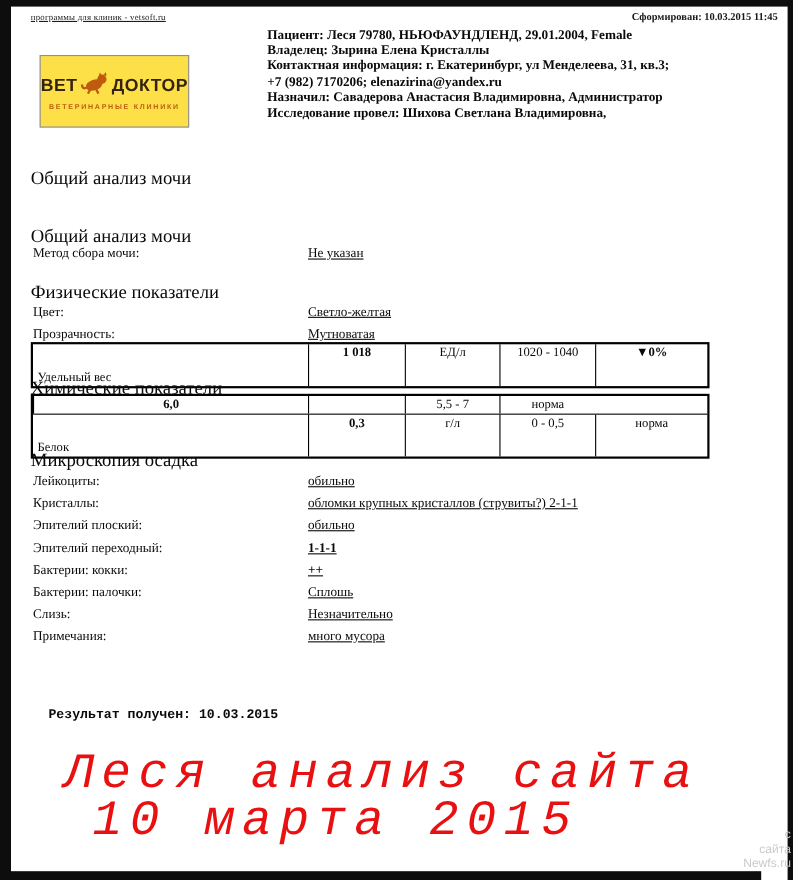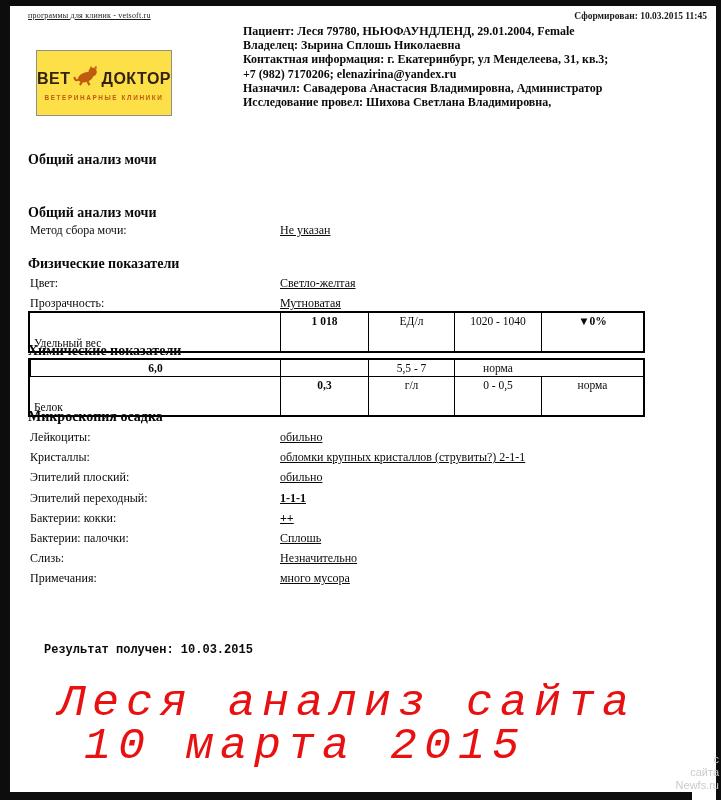--- a/index.html
+++ b/index.html
@@ -24,21 +24,21 @@
     font-weight:bold;font-size:16px;letter-spacing:.5px;color:#33230f;line-height:16px;}
   .logo-sub{font-family:"Liberation Sans","DejaVu Sans",sans-serif;font-weight:bold;font-size:6.4px;
     letter-spacing:1.6px;color:#bf5b0e;}
   .cat{width:27px;height:21px;margin:0 1px 6px 1px;}
 
   
   .hdr{left:243px;top:24px;width:472px;}
   .hdr .title{font-size:13px;font-weight:bold;line-height:15px;}
   .hdr .line{font-size:12px;font-weight:bold;line-height:14.2px;}
 
-  .heading{font-size:14px;font-weight:bold;}
+  .heading{font-size:17px;font-weight:normal;}
   .frow{position:absolute;left:30px;width:645px;height:17px;font-size:12px;}
   .flabel{position:absolute;left:0;top:0;}
   .fvalue{position:absolute;left:250px;top:0;text-decoration:underline;}
   .fvalue.bold{font-weight:bold;}
 
   
   .vtable{position:absolute;left:28px;width:617px;border:2px solid #000;background:#fff;box-sizing:border-box;}
   .vrow{display:grid;grid-template-columns:250px 88px 86px 87px 1fr;}
   .vrow + .vrow{border-top:1px solid #000;}
   .vc{border-left:1px solid #000;font-size:11.5px;line-height:16px;padding:0 4px;text-align:center;min-height:16px;box-sizing:border-box;}
@@ -80,21 +80,21 @@
         <path d="M10,18.5 L7.5,23 M16,18.5 L18.5,23" stroke="#bf5b0e" stroke-width="2.4" fill="none"></path>
       </svg>
     </span>
     <span>ДОКТОР</span>
   </div>
   <div class="logo-sub">ВЕТЕРИНАРНЫЕ КЛИНИКИ</div>
 </div>
 
 <div class="abs hdr">
   <div class="line">Пациент: Леся 79780, НЬЮФАУНДЛЕНД, 29.01.2004, Female</div>
-  <div class="line">Владелец: Зырина Сплошь Николаевна</div>
+  <div class="line">Владелец: Зырина Елена Кристаллы</div>
   <div class="line">Контактная информация: г. Екатеринбург, ул Менделеева, 31, кв.3;</div>
   <div class="line">+7 (982) 7170206; elenazirina@yandex.ru</div>
   <div class="line">Назначил: Савадерова Анастасия Владимировна, Администратор</div>
   <div class="line">Исследование провел: Шихова Светлана Владимировна,</div>
 </div>
 
 <div class="abs heading" style="left:28px;top:152px">Общий анализ мочи</div>
 <div class="abs heading" style="left:28px;top:205px">Общий анализ мочи</div>
 
 <div class="frow" style="top:223px">

